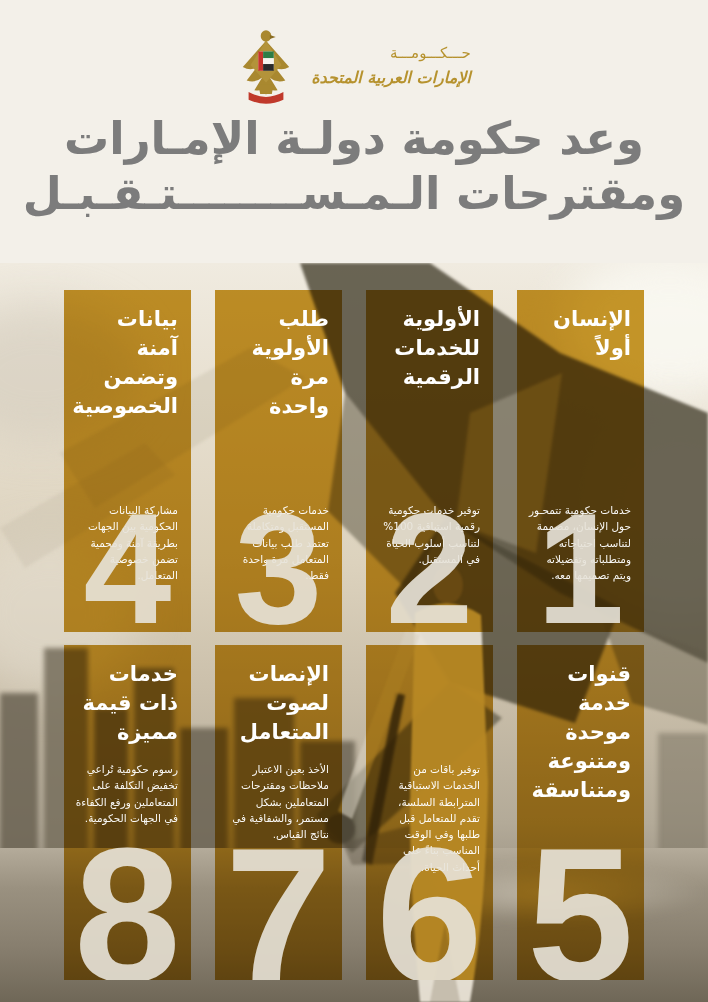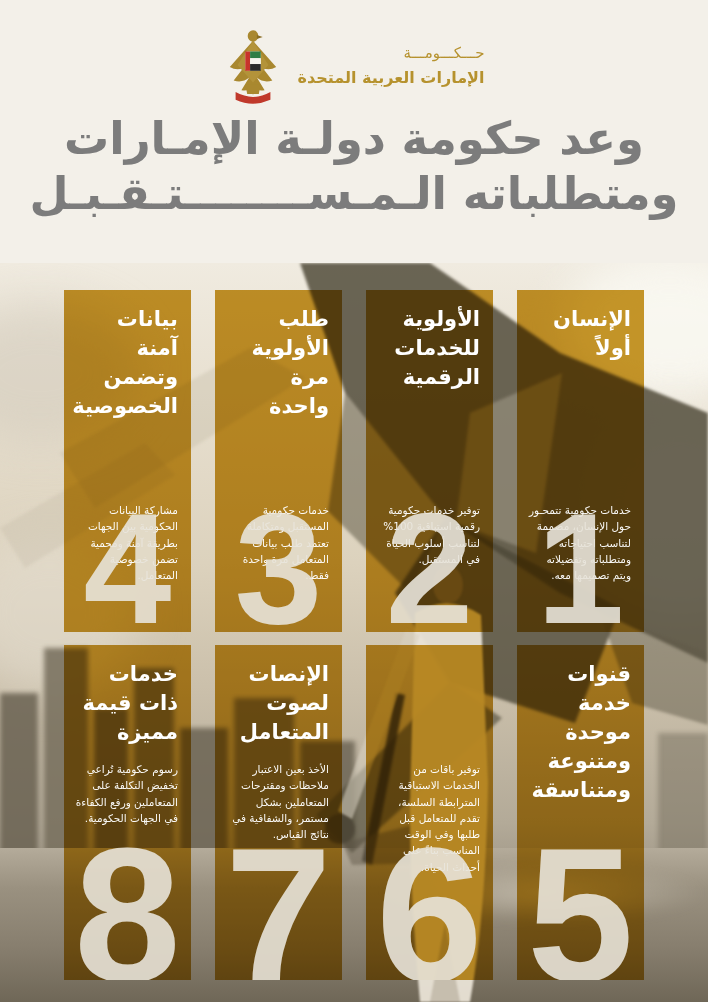--- a/index.html
+++ b/index.html
@@ -11,21 +11,21 @@
   .poster{position:absolute;inset:0;padding-left:23px;}
 
   
   .header{position:absolute;top:0;left:0;width:708px;height:263px;}
   .logo-row{
     position:absolute;top:26px;left:0;width:708px;
     display:flex;justify-content:center;align-items:center;gap:16px;
   }
   .logo-text{direction:rtl;text-align:right;color:var(--logo-gold,#b6922e);}
   .logo-line1{font-size:15px;letter-spacing:1px;margin-bottom:6px;}
-  .logo-line2{font-size:16px;font-weight:bold;}
+  .logo-line2{font-size:16px;font-weight:bold;font-style:italic;}
   .poster-title{
     position:absolute;top:112px;left:0;width:708px;margin:0;
     direction:rtl;text-align:center;
     color:var(--title-gray,#7c7c7c);
     font-size:45px;font-weight:bold;line-height:1.22;white-space:nowrap;
   }
 
   
   .photo{
     position:absolute;top:263px;left:0;width:708px;height:739px;
@@ -108,21 +108,21 @@
         <path d="M22,60 L38,60 L36,70 L24,70 Z" fill="#a9882f"></path>
         <path d="M12,68 Q30,78 48,68 L48,76 Q30,84 12,76 Z" fill="#c0392b"></path>
       </svg>
       <div class="logo-text">
         <div class="logo-line1">حـــكـــومـــة</div>
         <div class="logo-line2">الإمارات العربية المتحدة</div>
       </div>
     </div>
     <h1 class="poster-title">
       <span>وعد حكومة دولـة الإمـارات</span><br>
-      <span>ومتطلباته الـمـســــــــتـقـبـل</span>
+      <span>ومقترحات الـمـســــــــتـقـبـل</span>
     </h1>
   </div>
 
   <div class="photo">
     <div class="cloud c1"></div>
     <div class="cloud c2"></div>
     <div class="cloud c3"></div>
     <div class="cloud c4"></div>
 
     <svg class="skyline-layer" width="708" height="739" viewBox="0 0 708 739">

